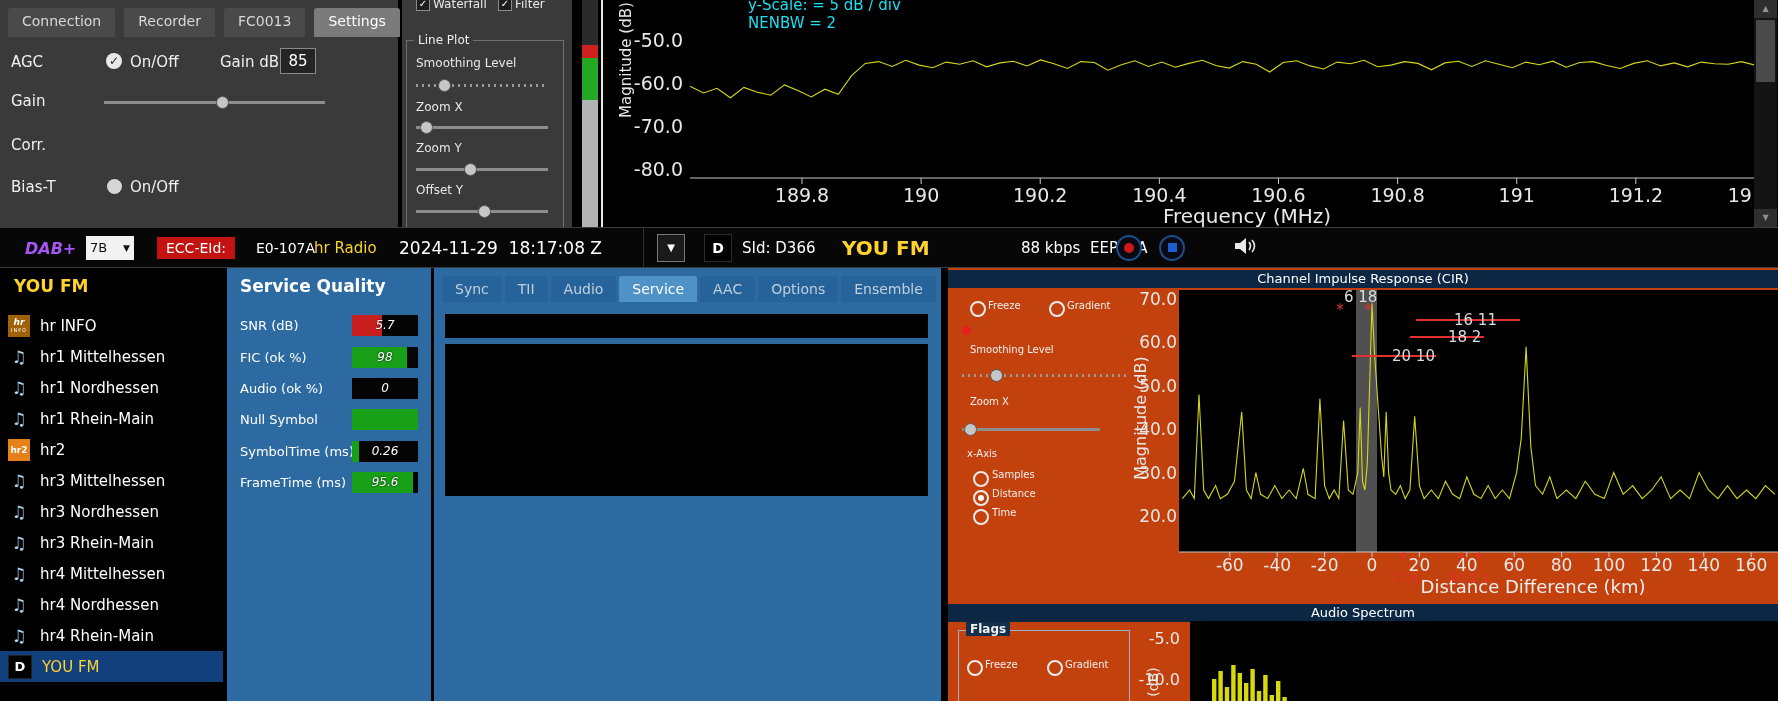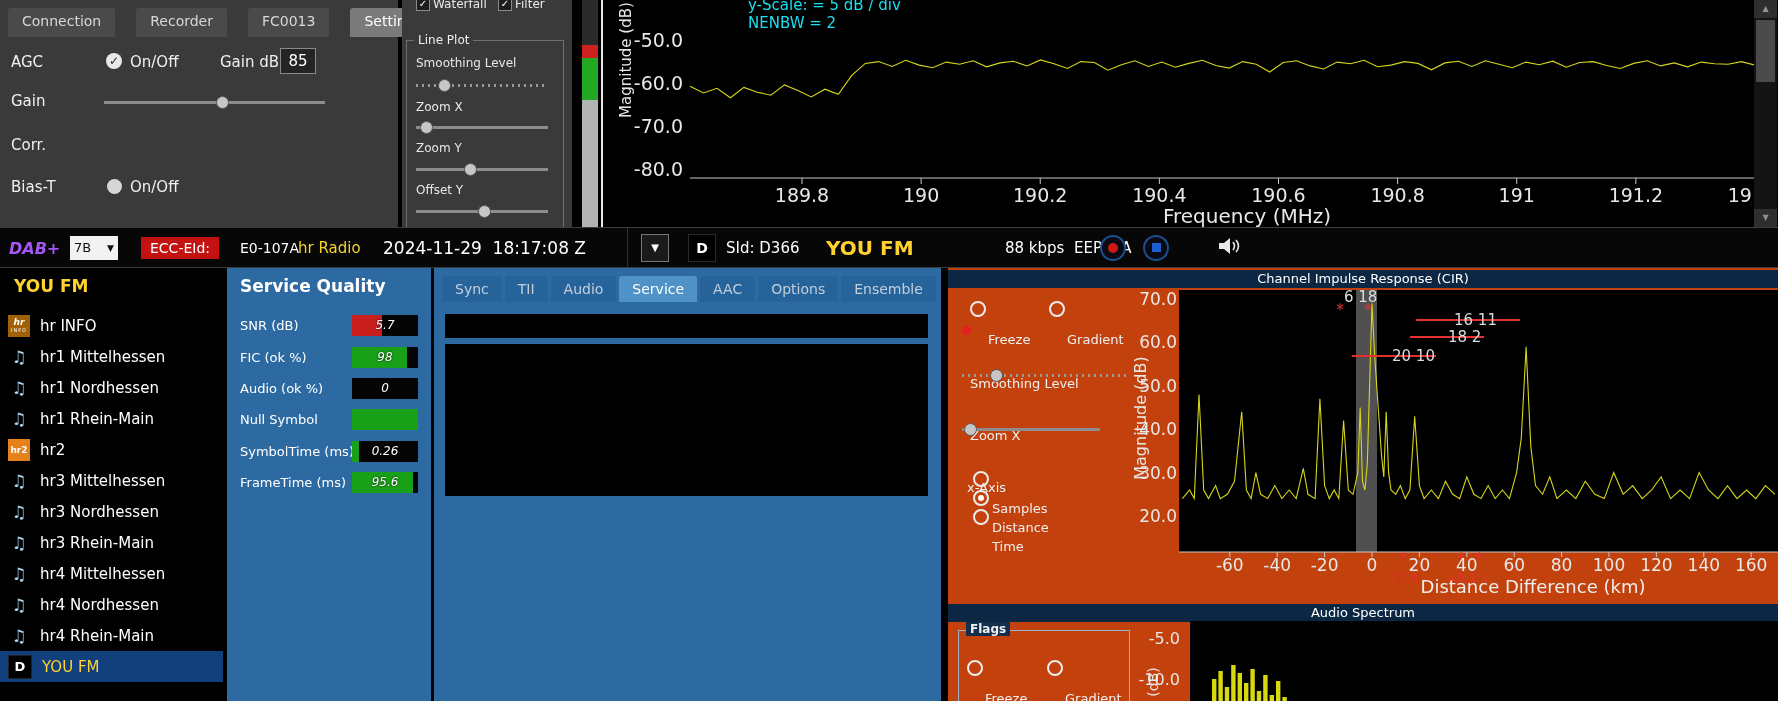--- a/index.html
+++ b/index.html
@@ -3,21 +3,21 @@
 <meta charset="utf-8">
 <style>
   html,body{margin:0;padding:0;background:#000;}
   .app{position:relative;width:1778px;height:701px;overflow:hidden;background:#000;
        font-family:"DejaVu Sans","Liberation Sans",sans-serif;color:#fff;}
   .abs{position:absolute;}
   svg text{font-family:"DejaVu Sans","Liberation Sans",sans-serif;}
 
   
   .settings-panel{position:absolute;left:0;top:0;width:398px;height:227px;background:#3a3a3a;}
-  .tabrow{position:absolute;left:8px;top:8px;height:29px;display:flex;gap:21px;}
+  .tabrow{position:absolute;left:8px;top:8px;height:29px;display:flex;gap:9px;}
   .dtab{padding:5px 14px;background:#4a4a4a;color:#d8d8d8;font-size:14px;border-radius:3px 3px 0 0;cursor:default;}
   .dtab.active{background:#7b7b7b;color:#fff;}
   .lbl{color:#f0f0f0;font-size:15px;}
   .circle-check{display:inline-block;width:16px;height:16px;border-radius:50%;background:#e9e9e9;color:#222;
     font-size:12px;line-height:16px;text-align:center;font-weight:bold;}
   .circle-plain{display:inline-block;width:15px;height:15px;border-radius:50%;background:#d6d6d6;}
   .valbox{position:absolute;width:34px;height:24px;background:#242424;border:1px solid #8a8a8a;
     color:#fff;font-size:15px;text-align:center;line-height:24px;}
   .corrbox{position:absolute;background:#1ea51e;color:#032003;font-family:"DejaVu Sans Mono",monospace;
     font-weight:bold;font-size:18px;display:flex;align-items:center;padding-left:12px;}
@@ -41,21 +41,21 @@
   .spectrum-panel{position:absolute;left:603px;top:0;width:1175px;height:227px;background:#000;}
   .cyan{position:absolute;color:#19dff2;font-size:15px;white-space:pre;}
   .sb-track{position:absolute;left:1151px;top:0;width:23px;height:227px;background:#141414;}
   .sb-btn{position:absolute;left:0;width:23px;height:18px;background:#2e2e2e;color:#909090;font-size:8px;
     text-align:center;line-height:18px;}
   .sb-handle{position:absolute;left:2px;top:20px;width:19px;height:62px;background:#4a4a4a;}
 
   
   .status-bar{position:absolute;left:0;top:227px;width:1778px;height:41px;background:#070707;
     border-top:1px solid #3c3c3c;border-bottom:1px solid #3c3c3c;box-sizing:border-box;}
-  .sb-item{position:absolute;top:50%;transform:translateY(-50%);white-space:pre;}
+  .sb-item{position:absolute;top:50%;transform:translateY(-50%);white-space:pre;margin-left:16px;}
   .youfm-badge{background:#000;color:#fff;font-weight:bold;display:flex;align-items:center;justify-content:center;
     border:1px solid #2a2a2a;}
 
   
   .service-list{position:absolute;left:0;top:268px;width:223px;height:433px;background:#000;}
   .svc{position:absolute;left:0;width:223px;height:31px;display:flex;align-items:center;cursor:default;}
   .svc.sel{background:#12407c;}
   .svc .slabel{margin-left:10px;font-size:15px;color:#fff;}
   .svc.sel .slabel{color:#ffd22e;}
   .sicon{width:22px;height:22px;margin-left:8px;display:flex;align-items:center;justify-content:center;flex:none;}
@@ -84,21 +84,21 @@
   .blackbar{position:absolute;left:11px;top:46px;width:483px;height:24px;background:#000;}
   .blackbox{position:absolute;left:11px;top:76px;width:483px;height:152px;background:#000;}
 
   
   .right-area{position:absolute;left:948px;top:268px;width:987px;height:433px;background:#c2410c;}
   .strip{position:absolute;left:0;width:830px;height:18px;background:#0b2744;color:#fff;font-size:13px;
     text-align:center;line-height:18px;}
   .radio{display:inline-block;width:12px;height:12px;border:2px solid #ececec;border-radius:50%;
     position:relative;vertical-align:middle;box-sizing:content-box;}
   .radio.on::after{content:"";position:absolute;left:3px;top:3px;width:6px;height:6px;border-radius:50%;background:#fff;}
-  .ctrl-lbl{position:absolute;font-size:13px;color:#f0f0f0;margin-top:32px;}
+  .ctrl-lbl{position:absolute;font-size:10px;color:#f0f0f0;}
   .red-dot{position:absolute;width:9px;height:9px;border-radius:50%;background:#e62020;}
   .flags-box{position:absolute;left:10px;top:362px;width:170px;height:70px;border:1px solid #9db4c8;}
   .flags-lbl{position:absolute;left:18px;top:354px;background:#15304d;padding:0 4px;font-size:12px;color:#f0f0f0;z-index:2;font-weight:bold;}
 </style>
 </head>
 <body>
 
 <div class="app">
 
   <div class="settings-panel">

